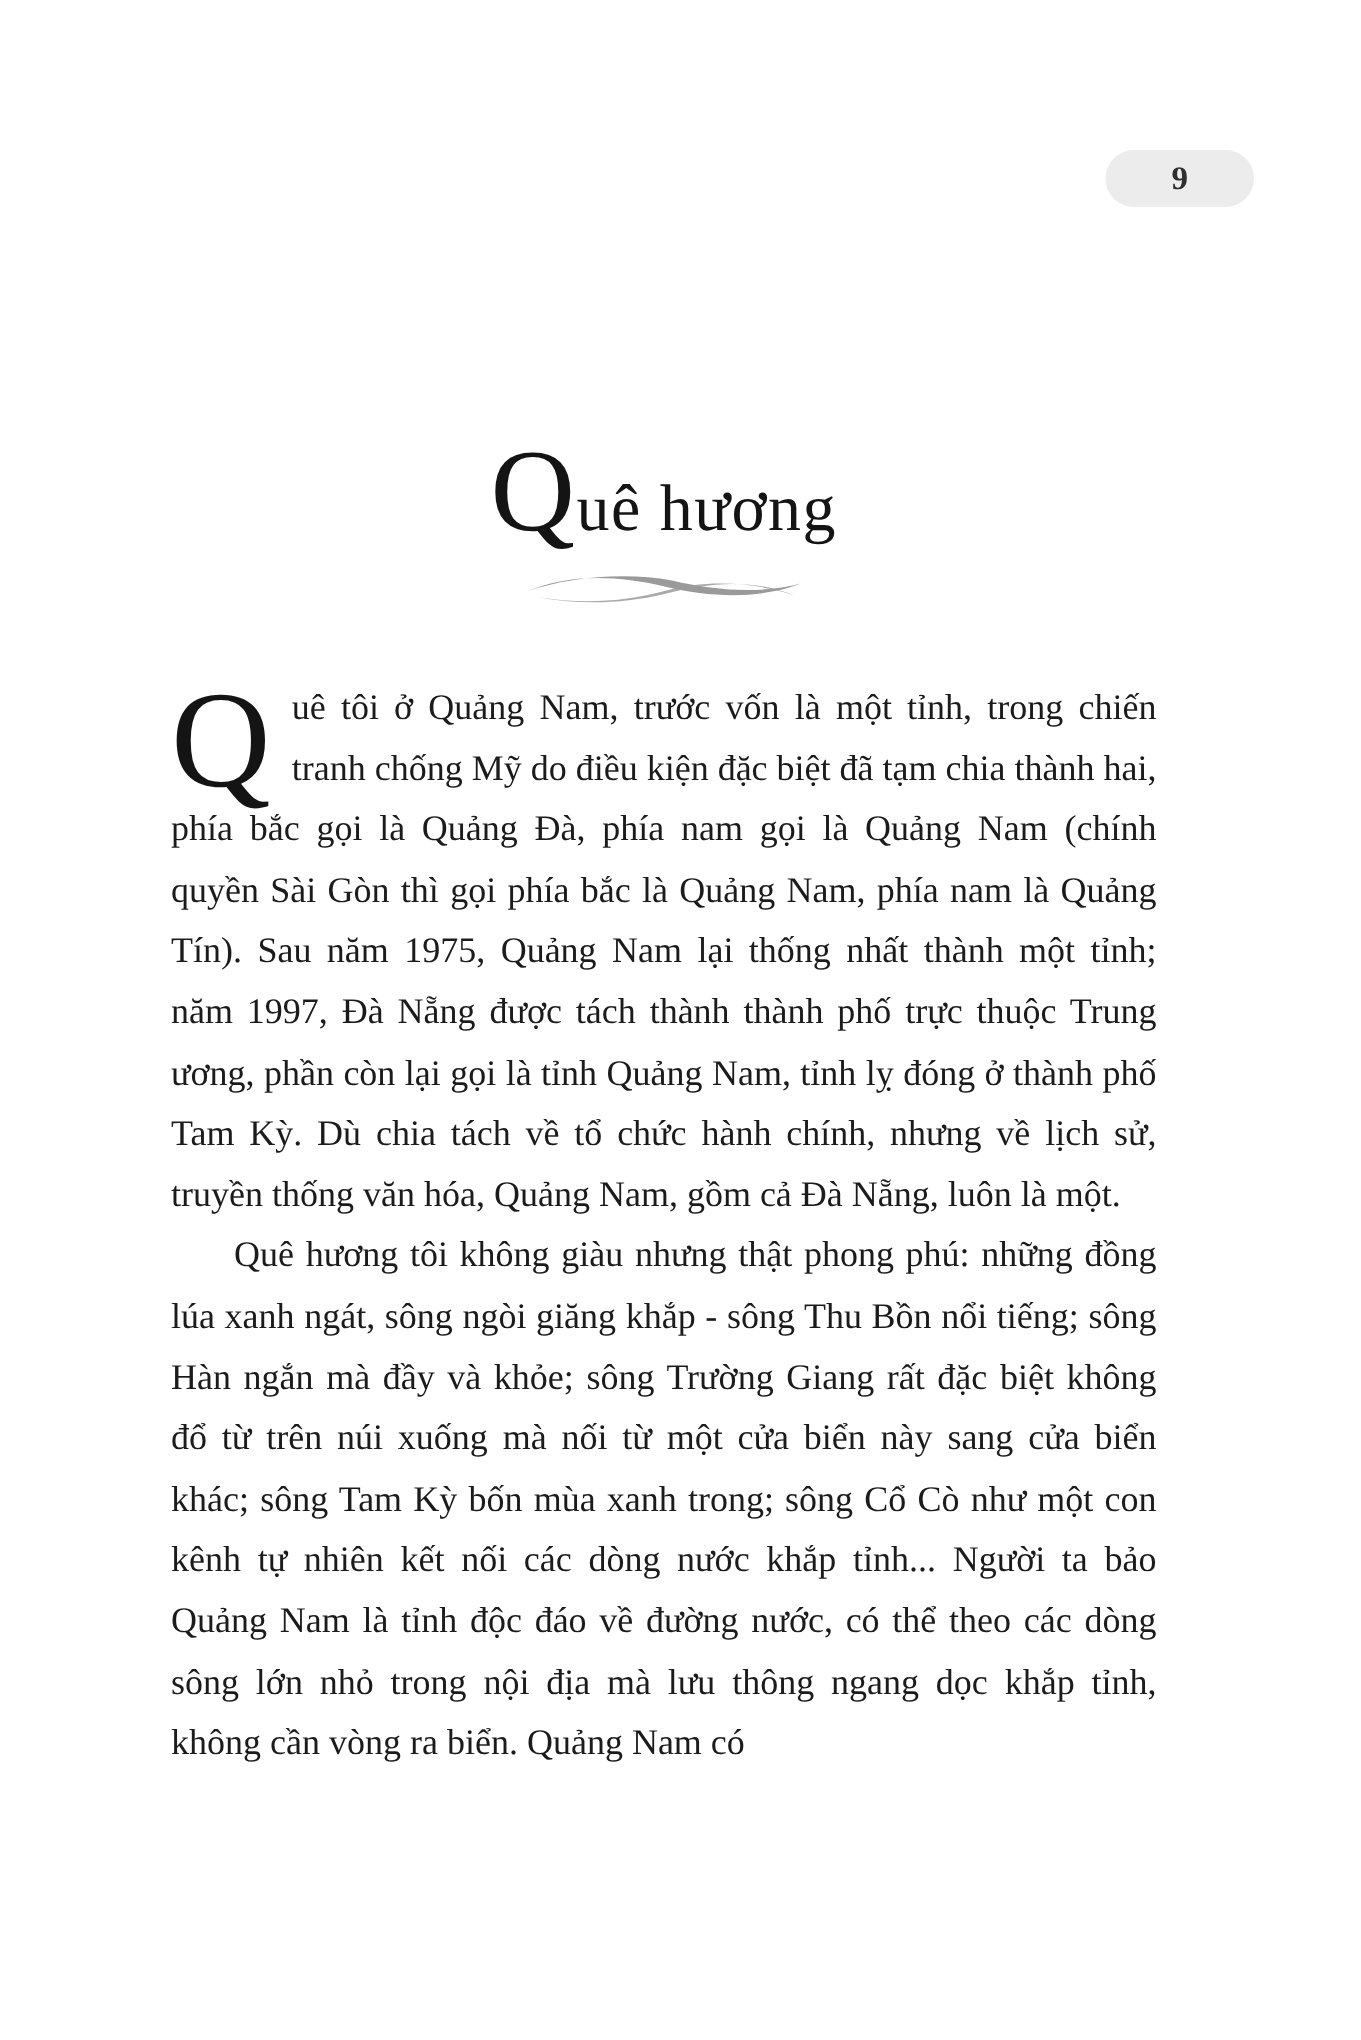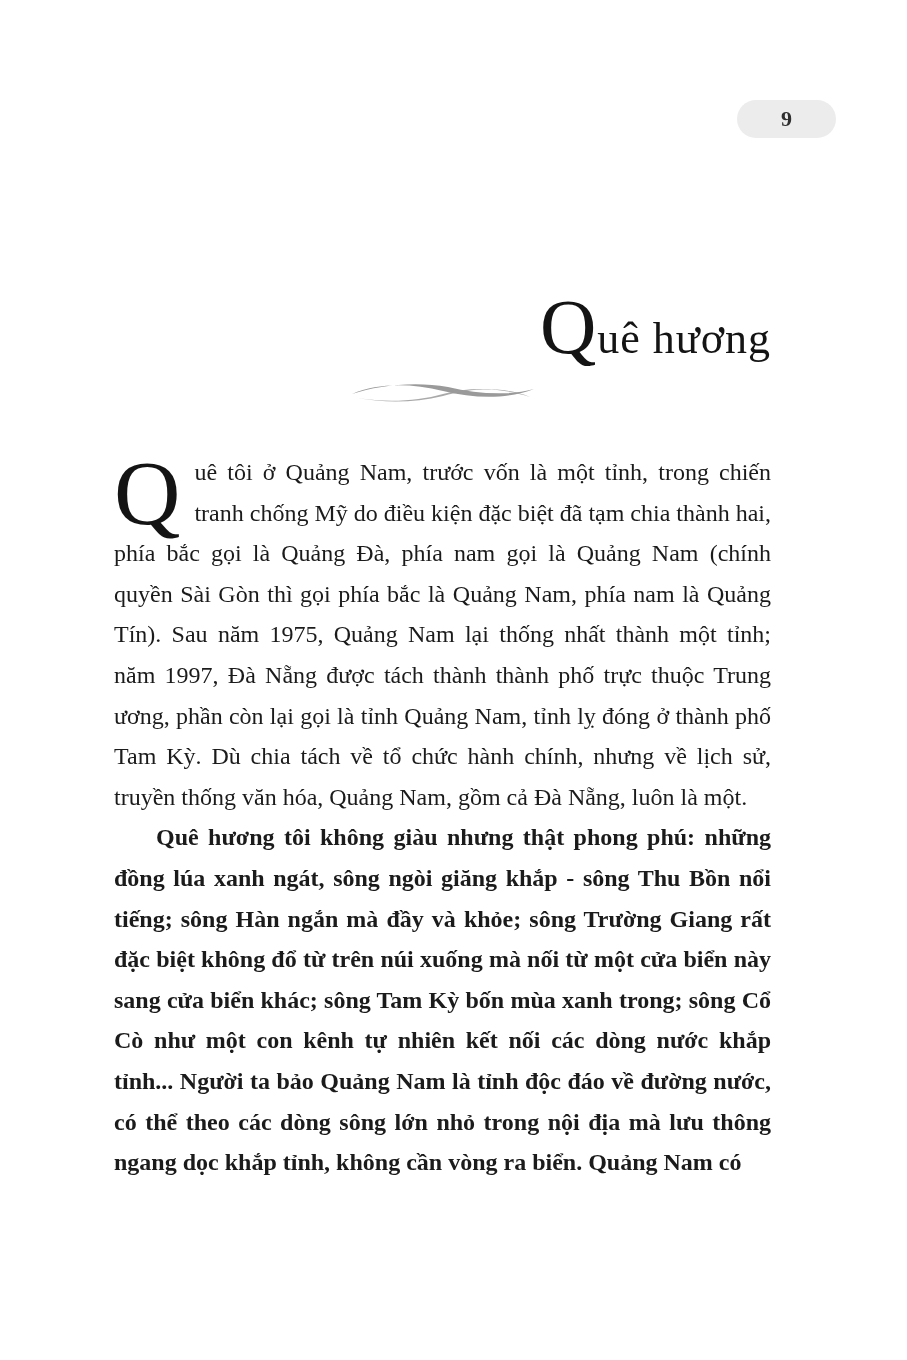--- a/index.html
+++ b/index.html
@@ -29,21 +29,21 @@
     font-size: 22px;
     font-weight: bold;
     color: #2f2f2f;
   }
   .content {
     padding: 0 136px 0 114px;
   }
   .chapter-title {
     margin: 0;
     padding-top: 288px;
-    text-align: right;
+    text-align: center;
     font-weight: normal;
     color: #141414;
     letter-spacing: 1px;
   }
   .title-initial {
     font-size: 78px;
     line-height: 1;
     vertical-align: baseline;
   }
   .title-rest {
@@ -55,21 +55,21 @@
     height: 30px;
   }
   .body-text {
     margin-top: 42px;
     font-size: 24px;
     line-height: 40.6px;
     text-align: justify;
     color: #1b1b1b;
   }
   .para { margin: 0; }
-  .para-indent { text-indent: 42px; font-weight: bold; }
+  .para-indent { text-indent: 42px; }
   .dropcap {
     float: left;
     font-size: 92px;
     line-height: 74px;
     padding: 4px 14px 0 0;
     color: #141414;
   }
 </style>
 </head>
 <body>

